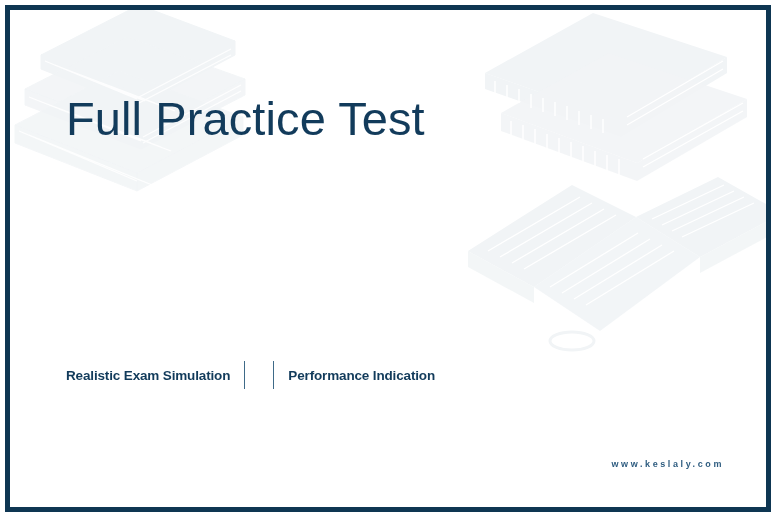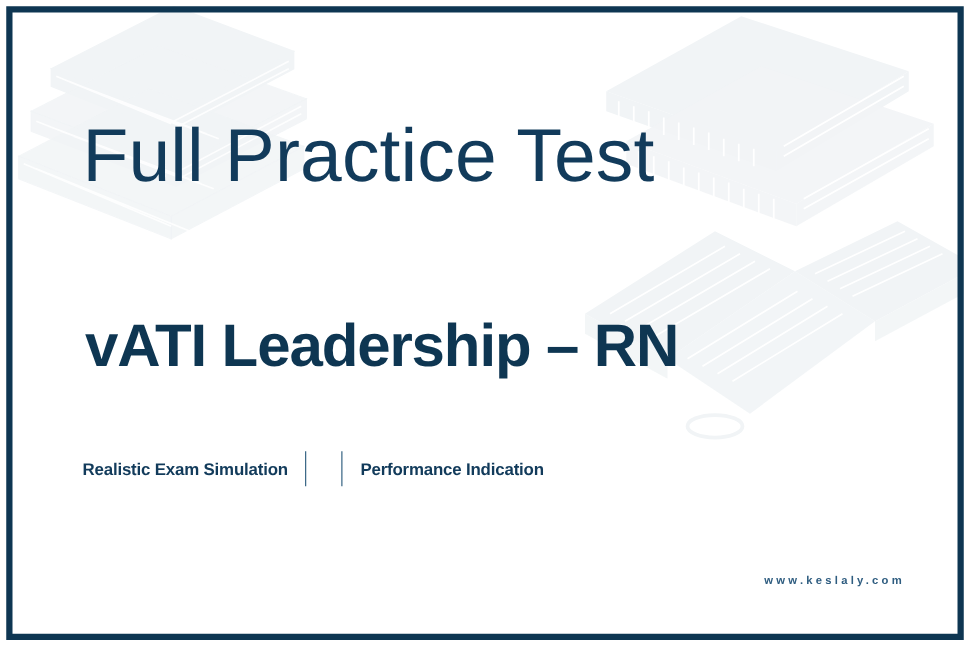--- a/index.html
+++ b/index.html
@@ -59,21 +59,21 @@
   .content {
     position: absolute;
     inset: 0;
     z-index: 3;
   }
 
   .eyebrow {
     position: absolute;
     left: 66px;
     top: 95px;
-    font-size: 60px;
+    font-size: 47px;
     line-height: 1;
     font-weight: 400;
     letter-spacing: 0.1px;
     color: #123B5B;
     white-space: nowrap;
   }
 
   .headline {
     position: absolute;
     left: 68px;
@@ -190,21 +190,20 @@
     </svg>
 
   </div>
 
   <div class="frame"></div>
 
   <div class="content">
 
     <div class="eyebrow">Full Practice Test</div>
 
-    <h1 class="headline">vATI Leadership – RN</h1>
 
     <div class="features">
       <span class="feature">Realistic Exam Simulation</span>
       <span class="divider"></span>
       <span class="divider"></span>
       <span class="feature">Performance Indication</span>
     </div>
 
     <div class="site-url">www.keslaly.com</div>
 

